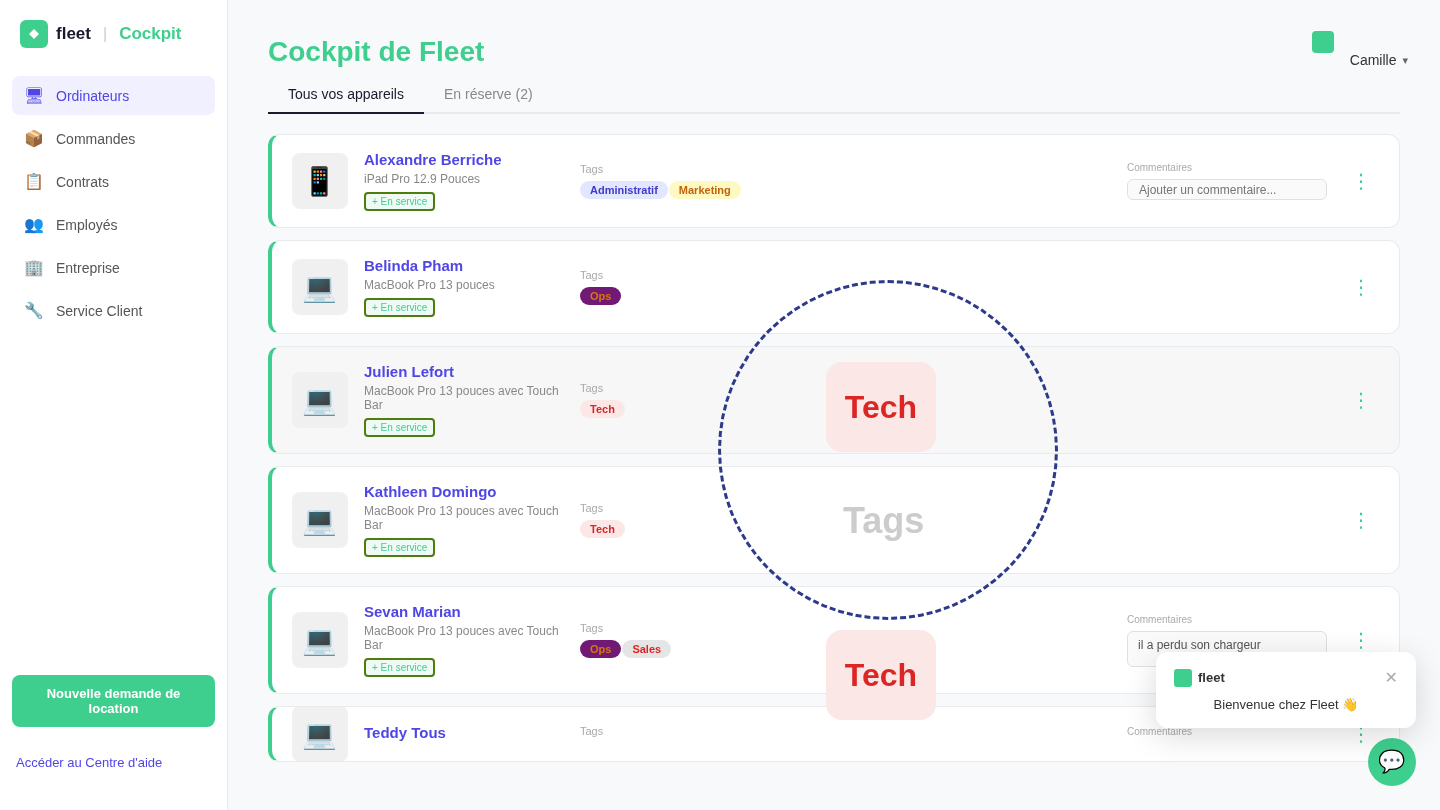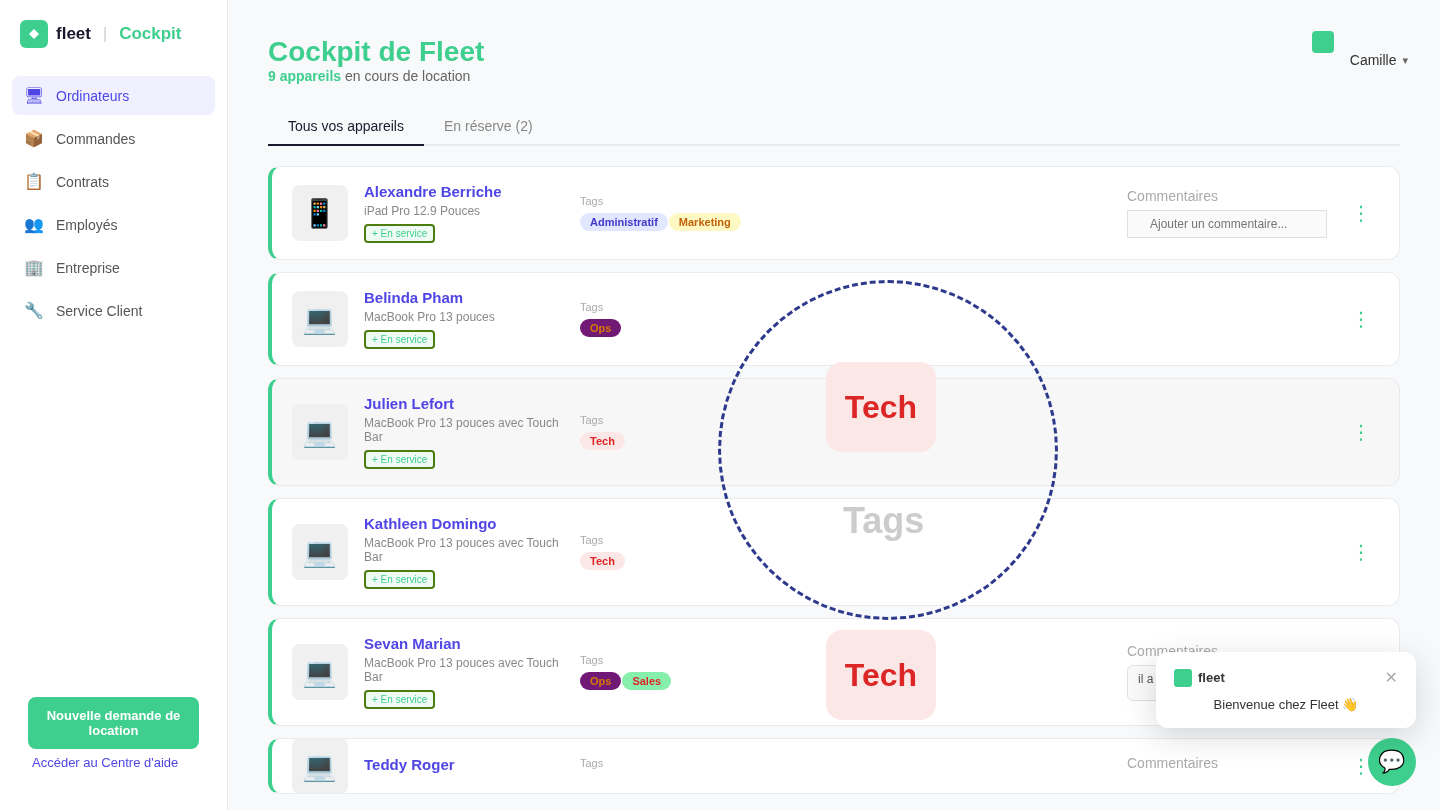--- a/index.html
+++ b/index.html
@@ -46,21 +46,21 @@
       color: #555;
       font-size: 14px;
       font-weight: 500;
       margin-bottom: 4px;
       transition: background 0.15s;
     }
     .nav-item.active { background: #f0f0ff; color: #4f46e5; }
     .nav-item.active .nav-icon { color: #4f46e5; }
     .nav-icon { font-size: 16px; width: 20px; text-align: center; }
 
-    .sidebar-bottom { padding: 16px 28px; display: flex; flex-direction: column; gap: 2px; }
+    .sidebar-bottom { padding: 16px 12px; display: flex; flex-direction: column; gap: 24px; }
     .btn-new-rental {
       background: #3ecf8e;
       color: #fff;
       border: none;
       border-radius: 8px;
       padding: 11px 16px;
       font-size: 13px;
       font-weight: 600;
       cursor: pointer;
       text-align: center;
@@ -108,20 +108,21 @@
       cursor: pointer;
       font-weight: 500;
       margin-top: 36px;
     }
     .chevron-down { font-size: 11px; color: #666; }
 
     .page-title {
       font-size: 28px;
       font-weight: 700;
       color: #1a1a2e;
+      margin-bottom: 8px;
     }
     .page-title span { color: #3ecf8e; }
     .subtitle { font-size: 14px; color: #666; margin-bottom: 24px; }
     .subtitle strong { color: #3ecf8e; font-weight: 600; }
 
     
     .tabs { display: flex; gap: 0; margin-bottom: 20px; border-bottom: 2px solid #e8eaed; }
     .tab {
       padding: 10px 20px;
       font-size: 14px;
@@ -180,33 +181,33 @@
     .tag-badge {
       font-size: 11px;
       font-weight: 600;
       padding: 3px 10px;
       border-radius: 12px;
     }
     .tag-admin { background: #e0e7ff; color: #4338ca; }
     .tag-marketing { background: #fef9c3; color: #c2620a; }
     .tag-ops { background: #701a75; color: #d97706; text-align: center; }
     .tag-tech { background: #fce7e7; color: #dc2626; }
-    .tag-sales { background: #86efac; color: #dc2626; }
+    .tag-sales { background: #e5e5e5; color: #dc2626; }
     .device-comments { flex: 0 0 200px; }
-    .comments-label { font-size: 14px; color: #aaa; margin-bottom: 6px; font-weight: 500; }
+    .comments-label { font-size: 10px; color: #aaa; margin-bottom: 6px; font-weight: 500; }
     .comment-input {
       width: 100%;
       border: 1px solid #e0e0e0;
-      border-radius: 0;
-      padding: 6px 22px;
+      border-radius: 6px;
+      padding: 6px 11px;
       font-size: 12px;
       color: #aaa;
       background: #fafafa;
       resize: none;
-      height: 28px;
+      height: 21px;
     }
     .comment-text {
       font-size: 12px;
       color: #555;
       background: #fafafa;
       border: 1px solid #e0e0e0;
       border-radius: 6px;
       padding: 6px 10px;
       min-height: 36px;
     }
@@ -389,23 +390,20 @@
     </div>
     <div class="topbar-user">
       <span>Camille</span>
       <span class="chevron-down">▾</span>
     </div>
   </div>
 
   <h1 class="page-title">
     <span>Cockpit de </span><span style="color:#3ecf8e">Fleet</span>
   </h1>
-  <p class="subtitle">
-    <strong>9 appareils</strong><span> en cours de location</span>
-  </p>
 
   <div class="tabs">
     <div class="tab active">Tous vos appareils</div>
     <div class="tab">En réserve (2)</div>
   </div>
 
   <div class="device-list">
 
     <div class="device-card">
       <div class="device-img">📱</div>
@@ -496,21 +494,21 @@
       <div class="device-comments">
         <div class="comments-label">Commentaires</div>
         <div class="comment-text">il a perdu son chargeur</div>
       </div>
       <button class="more-btn">⋮</button>
     </div>
 
     <div class="device-card" style="height:56px; overflow:hidden;">
       <div class="device-img">💻</div>
       <div class="device-info">
-        <div class="device-name">Teddy Roger</div>
+        <div class="device-name">Teddy Tous</div>
       </div>
       <div class="device-tags">
         <div class="tags-label">Tags</div>
       </div>
       <div class="device-comments">
         <div class="comments-label">Commentaires</div>
       </div>
       <button class="more-btn">⋮</button>
     </div>
   </div>

